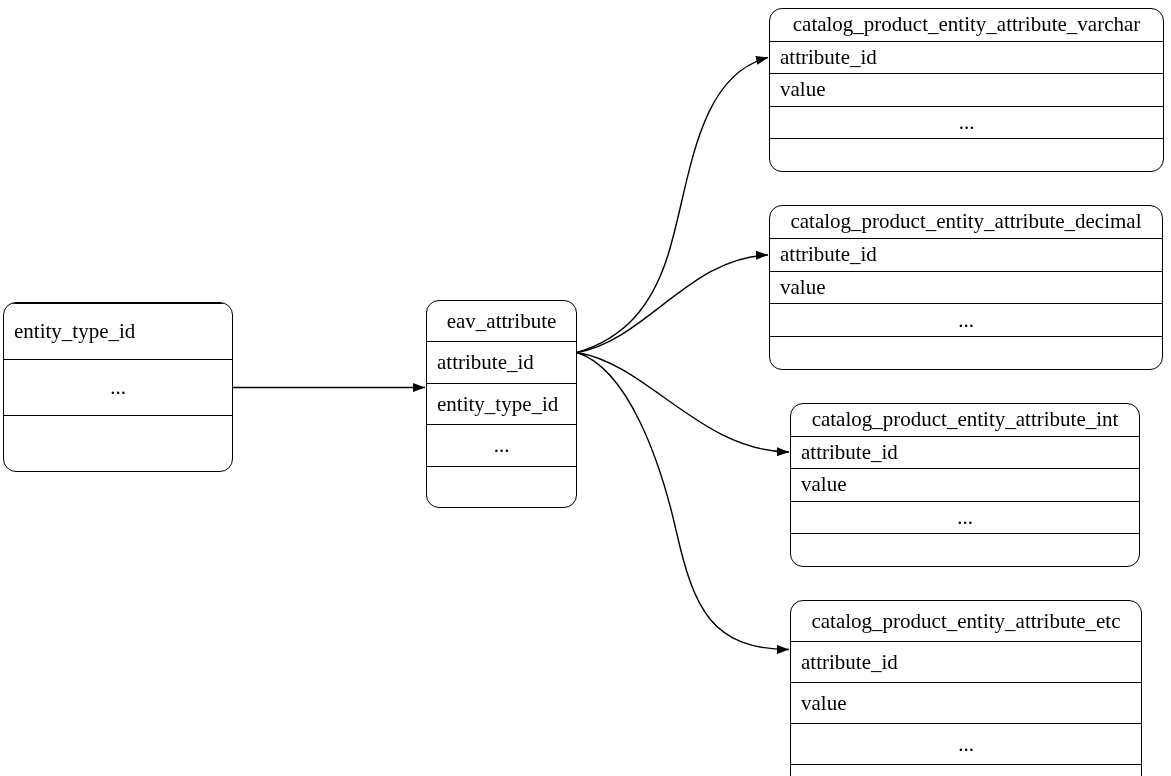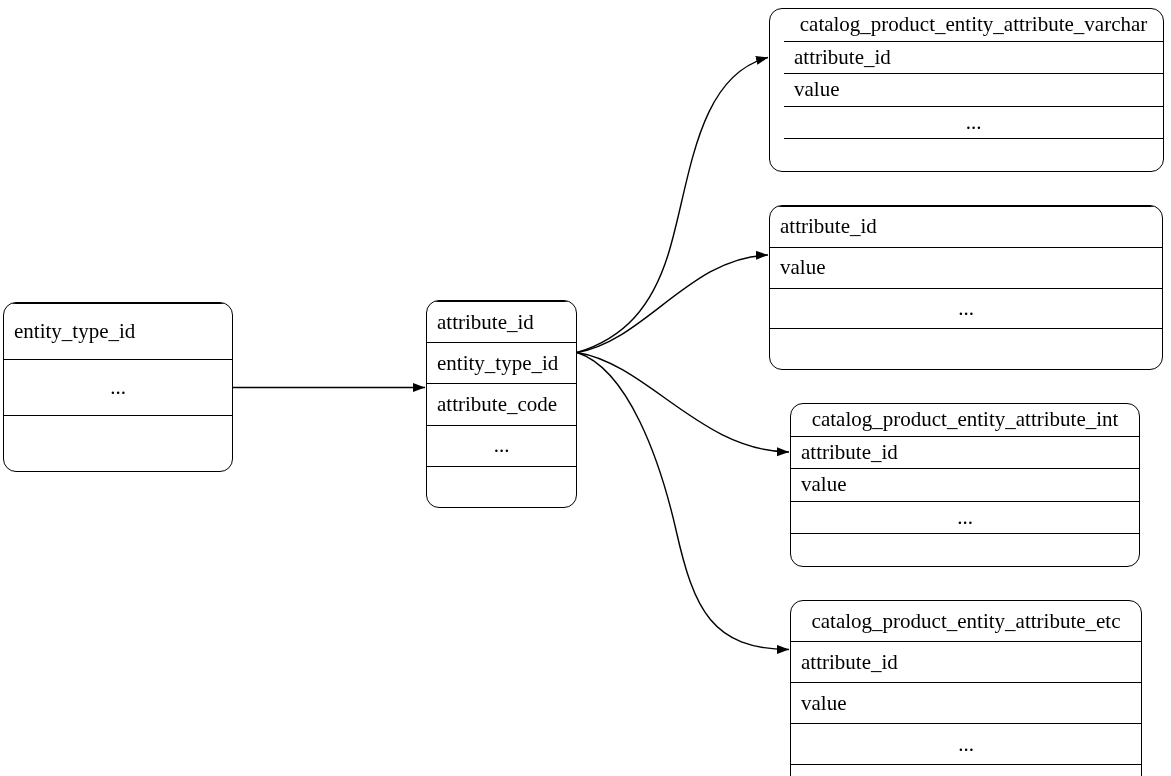--- a/index.html
+++ b/index.html
@@ -37,21 +37,21 @@
     line-height: 1;
     white-space: nowrap;
     border-top: 1.4px solid #000000;
   }
   .row.title { border-top: none; justify-content: center; }
   .row.center { justify-content: center; }
 
   
   .t-cpe     { left: 3px;   top: 302px; width: 230px; height: 170px; }
   .t-eav     { left: 426px; top: 300px; width: 151px; height: 208px; }
-  .t-varchar { left: 769px; top: 8px;   width: 395px; height: 164px; padding-left: 14px; }
+  .t-varchar { left: 769px; top: 8px;   width: 395px; height: 164px; }
   .t-decimal { left: 769px; top: 205px; width: 394px; height: 165px; }
   .t-int     { left: 790px; top: 403px; width: 350px; height: 164px; }
   .t-etc     { left: 790px; top: 600px; width: 352px; height: 206px; justify-content: center; }
 </style>
 </head>
 <body>
 
 <div class="canvas">
 
   <svg class="edges" viewBox="0 0 1171 776" xmlns="http://www.w3.org/2000/svg">
@@ -67,36 +67,37 @@
     <path d="M 577,352.5 C 628,369 660,460 676,530 C 694,610 712,649 789,649.5" fill="none" stroke="#000000" stroke-width="1.4" marker-end="url(#arrow)"></path>
   </svg>
 
   <div class="table t-cpe">
     <div class="row">entity_type_id</div>
     <div class="row center">...</div>
     <div class="row"></div>
   </div>
 
   <div class="table t-eav">
+    <div class="row title">eav_attribute</div>
     <div class="row">attribute_id</div>
     <div class="row">entity_type_id</div>
-    <div class="row">attribute_code</div>
     <div class="row center">...</div>
     <div class="row"></div>
   </div>
 
   <div class="table t-varchar">
     <div class="row title">catalog_product_entity_attribute_varchar</div>
     <div class="row">attribute_id</div>
     <div class="row">value</div>
     <div class="row center">...</div>
     <div class="row"></div>
   </div>
 
   <div class="table t-decimal">
+    <div class="row title">catalog_product_entity_attribute_decimal</div>
     <div class="row">attribute_id</div>
     <div class="row">value</div>
     <div class="row center">...</div>
     <div class="row"></div>
   </div>
 
   <div class="table t-int">
     <div class="row title">catalog_product_entity_attribute_int</div>
     <div class="row">attribute_id</div>
     <div class="row">value</div>

